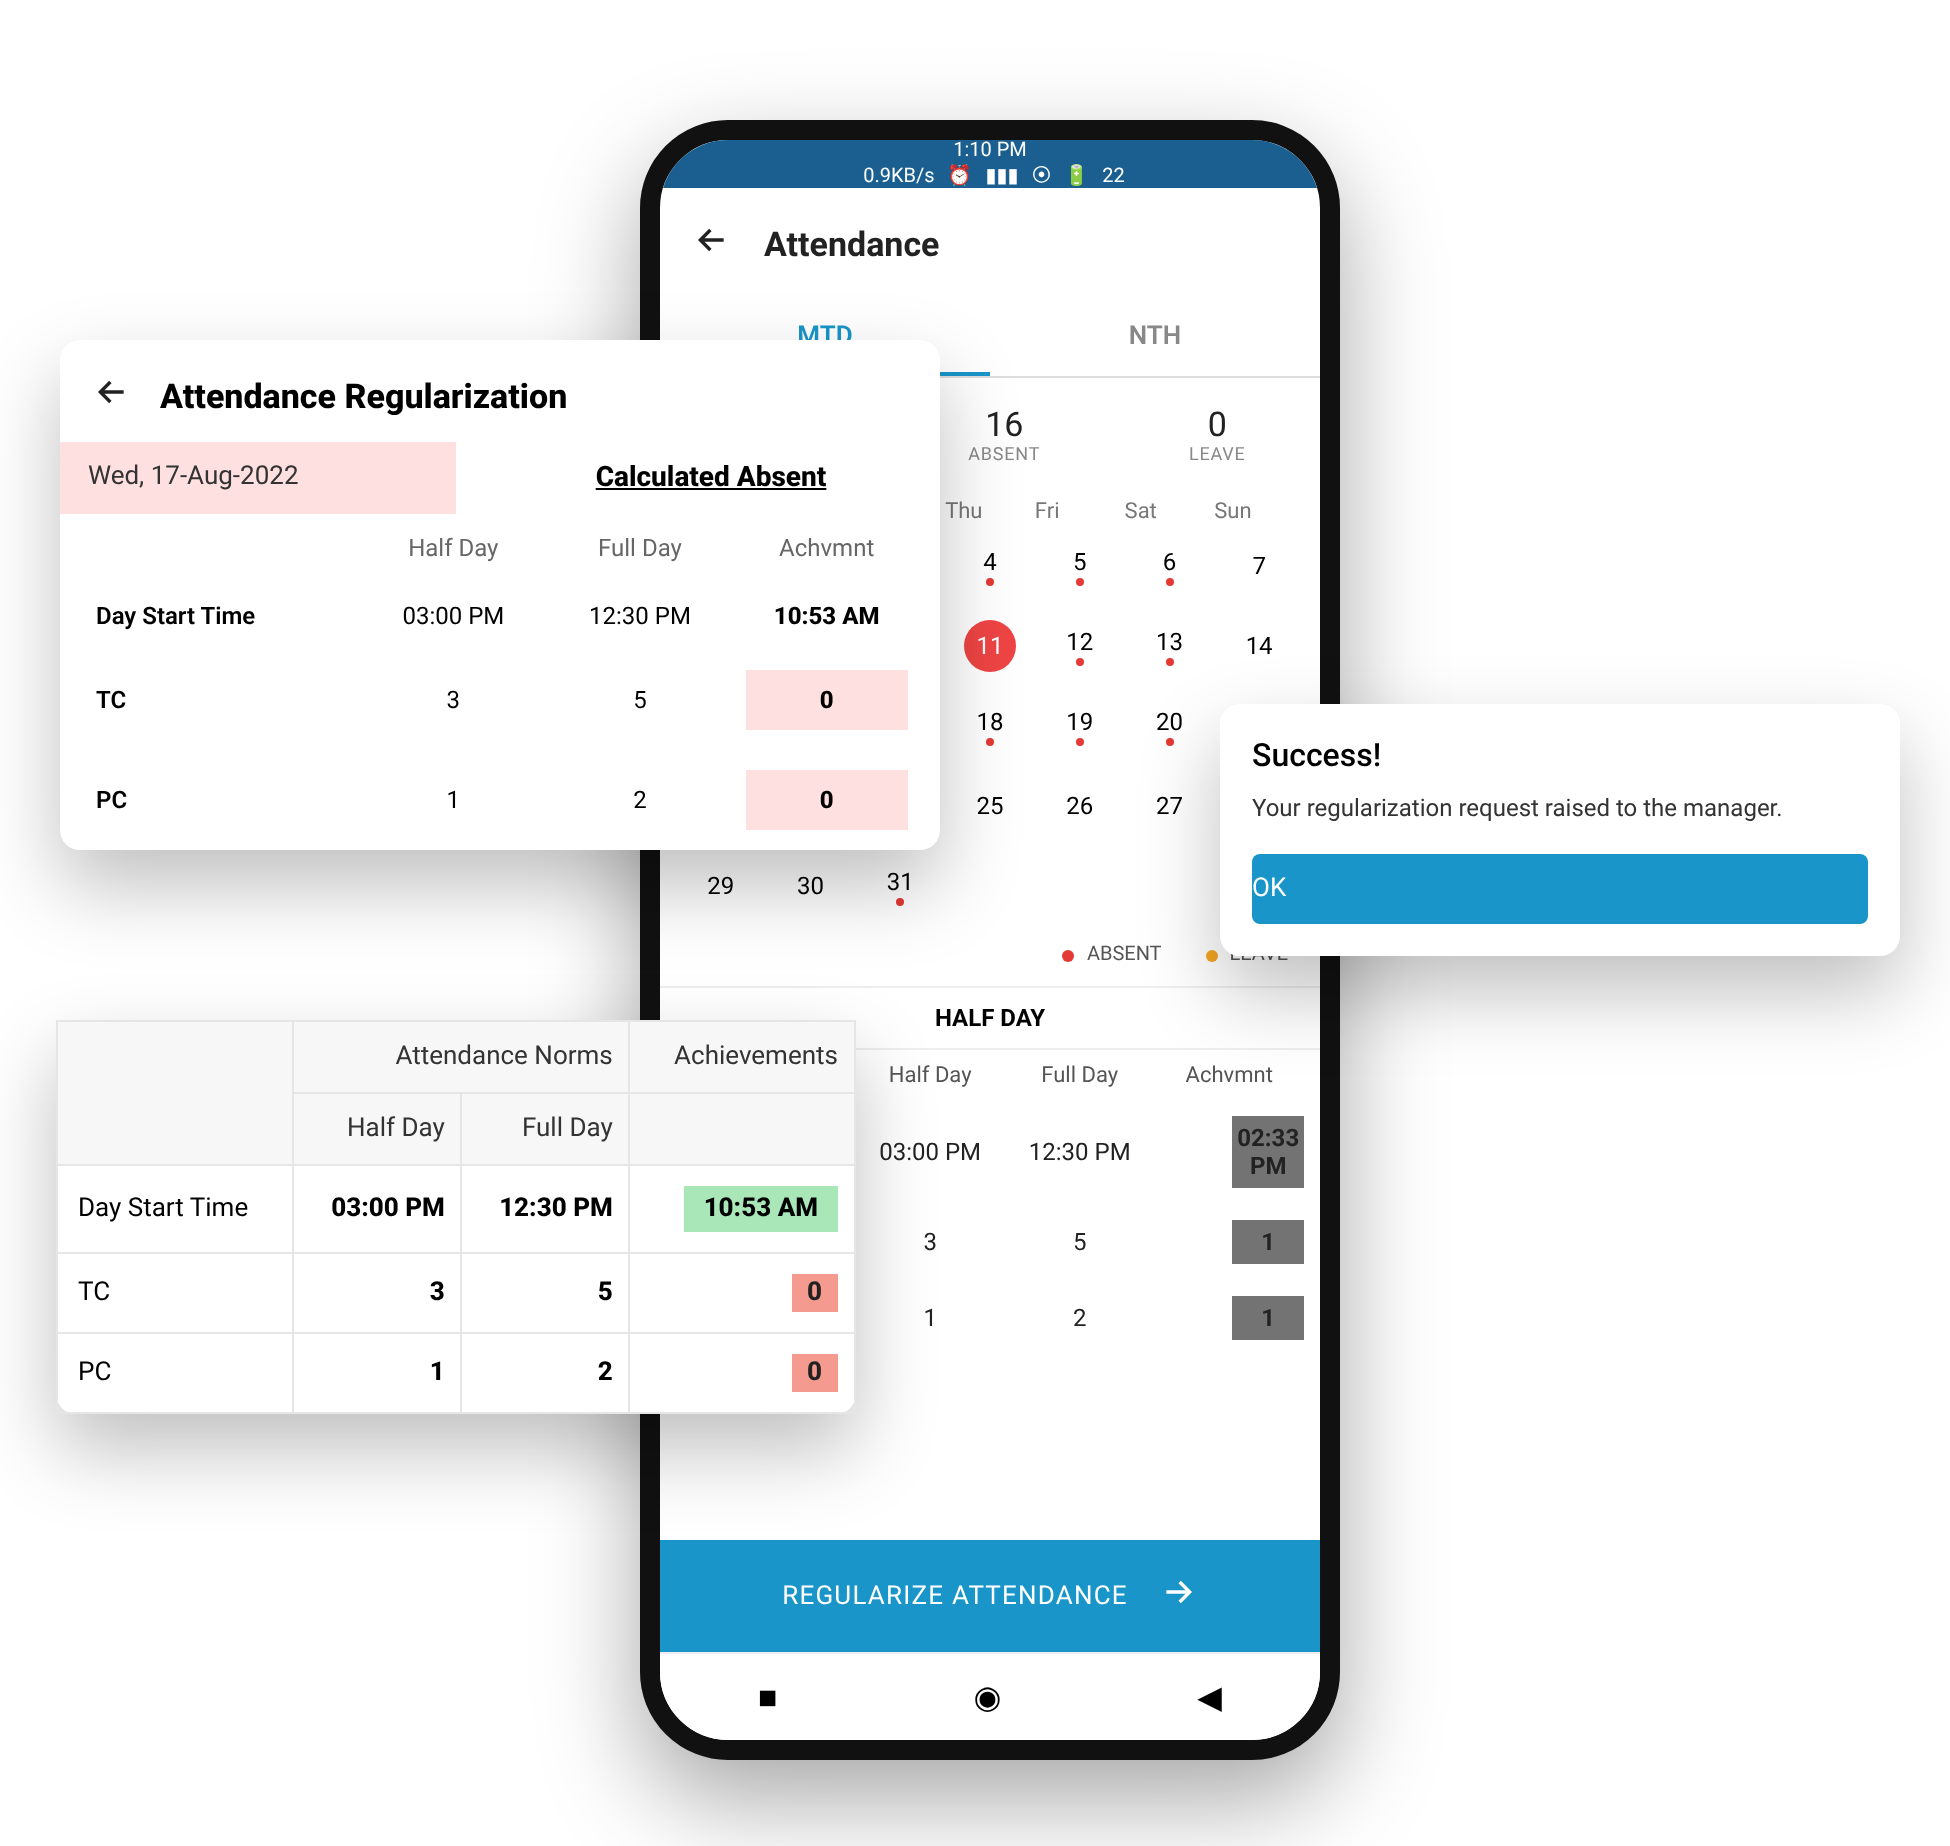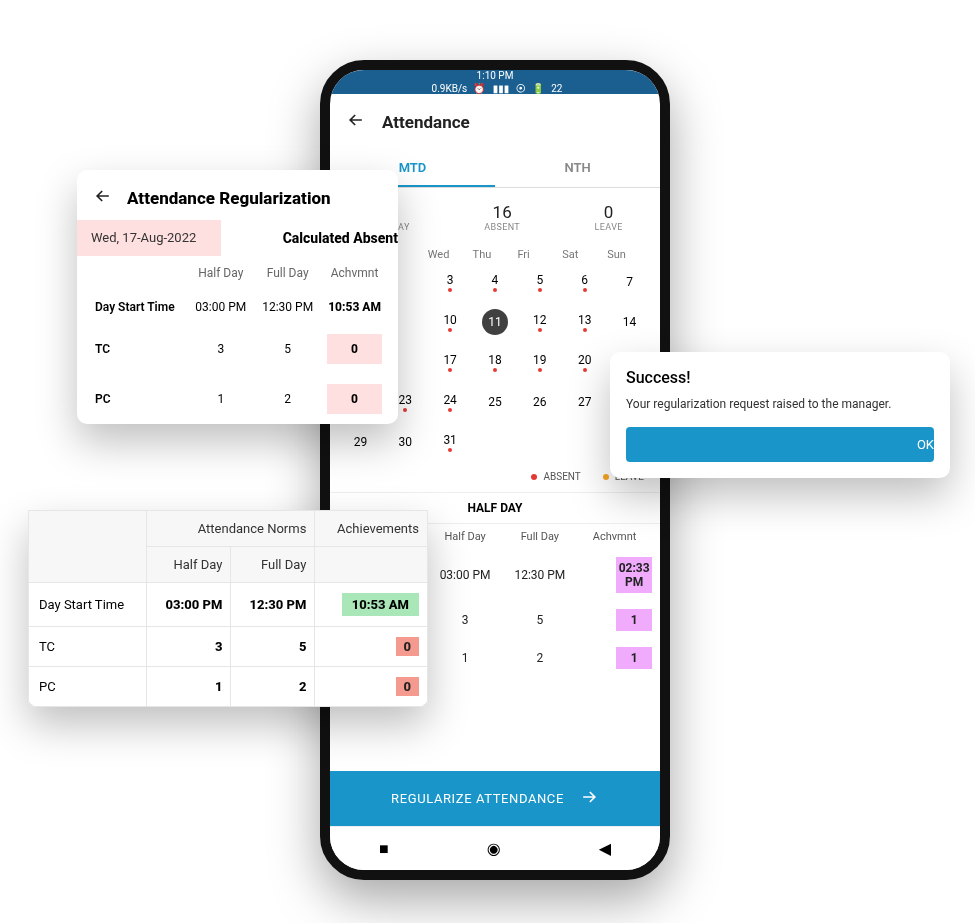--- a/index.html
+++ b/index.html
@@ -32,73 +32,73 @@
   .tabs .tab { flex:1; text-align:center; padding:10px 0; font-size:13px; font-weight:600; color:#888; }
   .tabs .tab.active { color:#1995c9; border-bottom:2px solid #1995c9; }
   .mtd-row { display:flex; justify-content:space-around; padding:14px 0 10px; }
   .mtd-item { text-align:center; }
   .mtd-item .num { font-size:17px; font-weight:400; color:#222; }
   .mtd-item .lab { font-size:9px; color:#888; letter-spacing:.4px; }
 
   .weekdays { display:grid; grid-template-columns:repeat(7,1fr); font-size:11px; color:#777; text-align:left; padding:6px 8px 2px;}
   .cal { display:grid; grid-template-columns:repeat(7,1fr); row-gap:10px; padding:4px 8px 8px; text-align:center; font-size:12px; }
   .cal .day { position:relative; height:30px; display:flex; flex-direction:column; align-items:center; justify-content:center;}
-  .cal .circle { width:26px; height:26px; border-radius:50%; background:#404040; color:#fff; display:flex; align-items:center; justify-content:center;}
+  .cal .circle { width:26px; height:26px; border-radius:50%; background:#ef4444; color:#fff; display:flex; align-items:center; justify-content:center;}
   .cal .dot { width:4px; height:4px; border-radius:50%; margin-top:1px;}
   .cal .dot.red { background:#e53935;}
   .cal .dot.amber { background:#f5a623;}
   .cal .muted { color:#000000; }
 
   .legend { display:flex; gap:22px; font-size:10px; color:#555; padding:6px 16px 10px; align-items:center; justify-content:flex-end;}
   .legend .lg { display:flex; align-items:center; gap:6px;}
   .legend .ldot { width:6px; height:6px; border-radius:50%;}
   .legend .ldot.red { background:#e53935;}
   .legend .ldot.amber { background:#f5a623;}
 
   .section-title { text-align:center; font-weight:700; font-size:12px; padding:8px 0; border-top:1px solid #eee; border-bottom:1px solid #eee;}
   .norm-head { display:grid; grid-template-columns:1.2fr 1fr 1fr 1fr; font-size:11px; color:#555; text-align:center; padding:6px 8px;}
   .norm-row { display:grid; grid-template-columns:1.2fr 1fr 1fr 1fr; font-size:12px; color:#222; text-align:center; padding:8px 8px; align-items:center;}
   .norm-row .lbl { text-align:left; padding-left:6px;}
-  .norm-row .hl { background:#f0abfc; font-weight:700; padding:4px 0;margin-left:39px;}
+  .norm-row .hl { background:#737373; font-weight:700; padding:4px 0;margin-left:39px;}
 
   .cta-btn { position:absolute; left:0; right:0; bottom:44px; background:#1995c9; color:#fff; text-align:center; font-size:13px; letter-spacing:.6px; padding:16px 0; display:flex; align-items:center; justify-content:center; gap:15px;}
   .navbar { position:absolute; left:0; right:0; bottom:0; height:44px; background:#fff; display:flex; align-items:center; justify-content:space-around; border-top:1px solid #eee;}
 
   
   .card {
     position:absolute; background:#fff; border-radius:10px;
     box-shadow: 0 18px 40px rgba(0,0,0,.25);
   }
   
-  .card1 { left:30px; top:170px; width:321px; z-index:3;margin-left:47px; }
+  .card1 { left:30px; top:170px; width:440px; z-index:3; }
   .card1 .titlebar { display:flex; align-items:center; gap:14px; padding:16px 16px 10px; font-weight:800; font-size:17px;}
   .card1 .row1 { display:flex;gap:13px;}
   .card1 .row1 .date { background:#ffe0e0; padding:10px 14px; font-size:13px; color:#333; flex:0 0 45%;}
-  .card1 .row1 .status { flex:1; text-align:right; font-weight:800; font-size:14px; padding:10px 0;}
+  .card1 .row1 .status { flex:1; text-align:center; font-weight:800; font-size:14px; padding:10px 0;text-decoration:underline;}
   .card1 .hdr, .card1 .tr { display:grid; grid-template-columns:1.5fr 1fr 1fr 1fr; text-align:center; font-size:12px; padding:10px 10px; align-items:center;}
   .card1 .hdr { color:#666;}
   .card1 .tr .l { text-align:left; padding-left:8px; font-weight:600;}
   .card1 .tr .em { font-weight:800;}
   .card1 .tr .ach { background:#ffe0e0; font-weight:800; padding:8px 0; margin:0 6px;}
 
   
   .card2 { left:28px; top:510px; width:400px; z-index:3; font-size:13px; }
   .card2 table { width:100%; border-collapse:collapse; }
   .card2 th, .card2 td { border:1px solid #e6e6e6; padding:10px 8px; text-align:right; }
   .card2 th { font-weight:400; color:#333; background:#f7f7f7;}
   .card2 .rowlabel { text-align:left; padding-left:10px;}
   .card2 .bold { font-weight:800;}
   .card2 .badge-green { display:inline-block; background:#a9e7b8; font-weight:800; padding:4px 10px;}
   .card2 .badge-red { display:inline-block; background:#f59a8e; font-weight:800; padding:2px 8px; color:#222;}
 
   
   .card3 { left:610px; top:352px; width:340px; z-index:4; padding:16px;}
   .card3 h3 { font-size:16px; font-weight:500; margin-bottom:10px;}
   .card3 p { font-size:12px; color:#333; margin-bottom:16px;}
-  .card3 .ok { background:#1995c9; color:#fff; text-align:right; padding:10px 0; border-radius:4px; font-size:13px;}
+  .card3 .ok { background:#1995c9; color:#fff; text-align:left; padding:10px 0; border-radius:4px; font-size:13px;}
 
   .icon-svg { width:20px; height:20px; }
 </style>
 </head>
 <body>
 
 <div class="phone">
   <div class="statusbar">
     <span>1:10 PM</span>
     <span class="sb-right">

